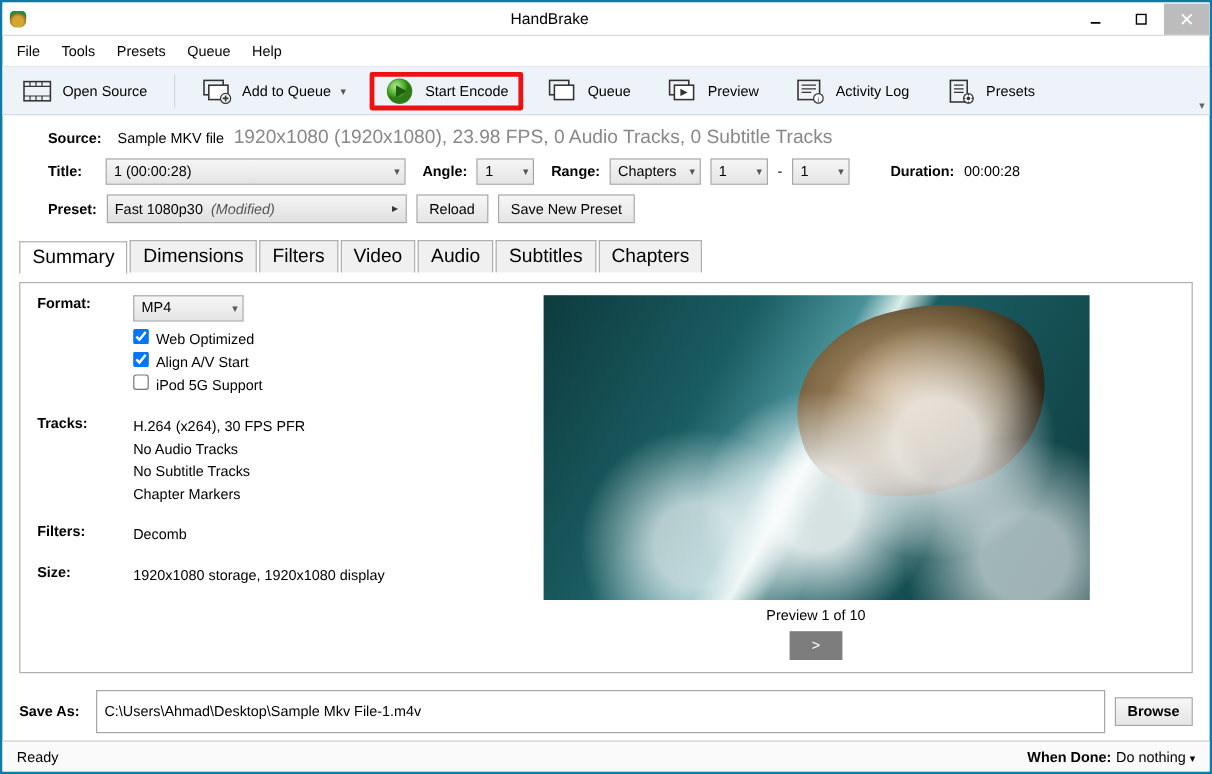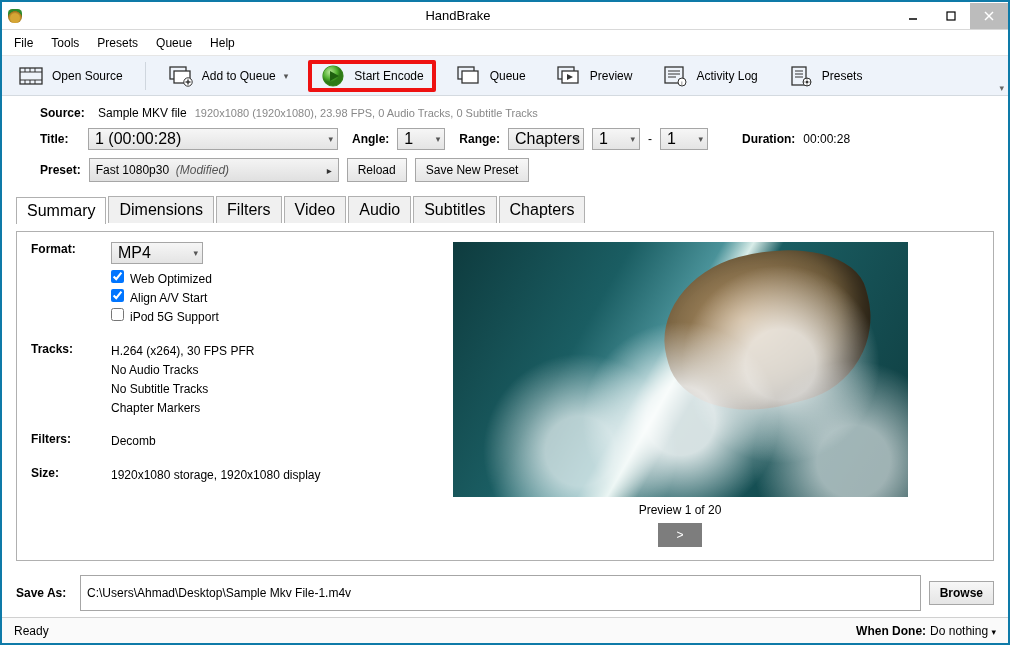--- a/index.html
+++ b/index.html
@@ -15,22 +15,22 @@
 .menubar span { padding: 4px 8px; }
 .toolbar { height: 40px; background: #eef3fa; display: flex; align-items: center; padding: 0 6px; gap: 10px; border-bottom: 1px solid #d4dae0; position: relative; }
 .toolbar-item { display: flex; align-items: center; gap: 8px; padding: 4px 10px; border-radius: 2px; }
 .toolbar-icon { width: 26px; height: 22px; display: flex; align-items: center; justify-content: center; }
 .toolbar-sep { width: 1px; height: 28px; background: #cfd6de; margin: 0 2px; }
 .highlight { border: 4px solid #e11; padding: 1px 8px !important; }
 .overflow { position: absolute; right: 4px; bottom: 2px; font-size: 9px; color: #666; }
 .content { flex: 1; padding: 10px 14px 6px 14px; display: flex; flex-direction: column; gap: 8px; overflow: hidden; }
 .row { display: flex; align-items: center; gap: 8px; margin-left: 24px; }
 .lbl { font-weight: bold; min-width: 50px; }
-.source-meta { color: #888; font-size: 11px; }
-.select { height: 22px; border: 1px solid #a6a6a6; background: linear-gradient(#f6f6f6,#e4e4e4); padding: 0 16px 0 6px; position: relative; display: inline-flex; align-items: center; font-size: 16px; }
+.source-meta { color: #888; font-size: 16px; }
+.select { height: 22px; border: 1px solid #a6a6a6; background: linear-gradient(#f6f6f6,#e4e4e4); padding: 0 16px 0 6px; position: relative; display: inline-flex; align-items: center; font-size: 12px; }
 .select::after { content: "▾"; position: absolute; right: 4px; font-size: 9px; color: #555; }
 .btn { height: 24px; border: 1px solid #a6a6a6; background: linear-gradient(#f7f7f7,#e5e5e5); padding: 0 10px; font-size: 12px; display: inline-flex; align-items: center; }
 .preset-sel { display: flex; align-items: center; height: 24px; border: 1px solid #a6a6a6; background: linear-gradient(#f4f4f4,#e0e0e0); padding: 0 6px; width: 250px; justify-content: space-between; text-align: center; }
 .preset-sel .mod { font-style: italic; color: #555; }
 .tabs { display: flex; gap: 0; margin-top: 6px; }
 .tab { border: 1px solid #b0b0b0; border-bottom: none; padding: 4px 10px; background: #f0f0f0; font-size: 16px; margin-right: 2px; }
 .tab.active { background: #fff; position: relative; top: 1px; }
 .tabpane { border: 1px solid #b0b0b0; flex: 1; display: flex; padding: 10px 14px; gap: 20px; min-height: 0; }
 .left-col { width: 330px; display: flex; flex-direction: column; gap: 14px; font-size: 12px; }
 .kv { display: flex; align-items: flex-start; gap: 20px; }
@@ -279,21 +279,21 @@
         <div class="kv">
           <span class="k">Size:</span>
           <div class="v">1920x1080 storage, 1920x1080 display</div>
         </div>
       </div>
       <div class="right-col">
         <div class="preview-img">
           <div class="rock"></div>
           <div class="foam"></div>
         </div>
-        <div class="preview-label">Preview 1 of 20</div>
+        <div class="preview-label">Preview 1 of 10</div>
         <button class="nav-btn">&gt;</button>
       </div>
     </div>
 
     <div class="saveas-row">
       <span class="lbl" style="min-width:56px;">Save As:</span>
       <input type="text" value="C:\Users\Ahmad\Desktop\Sample Mkv File-1.m4v" style="">
       <button class="btn" style="font-weight:bold;">Browse</button>
     </div>
 

